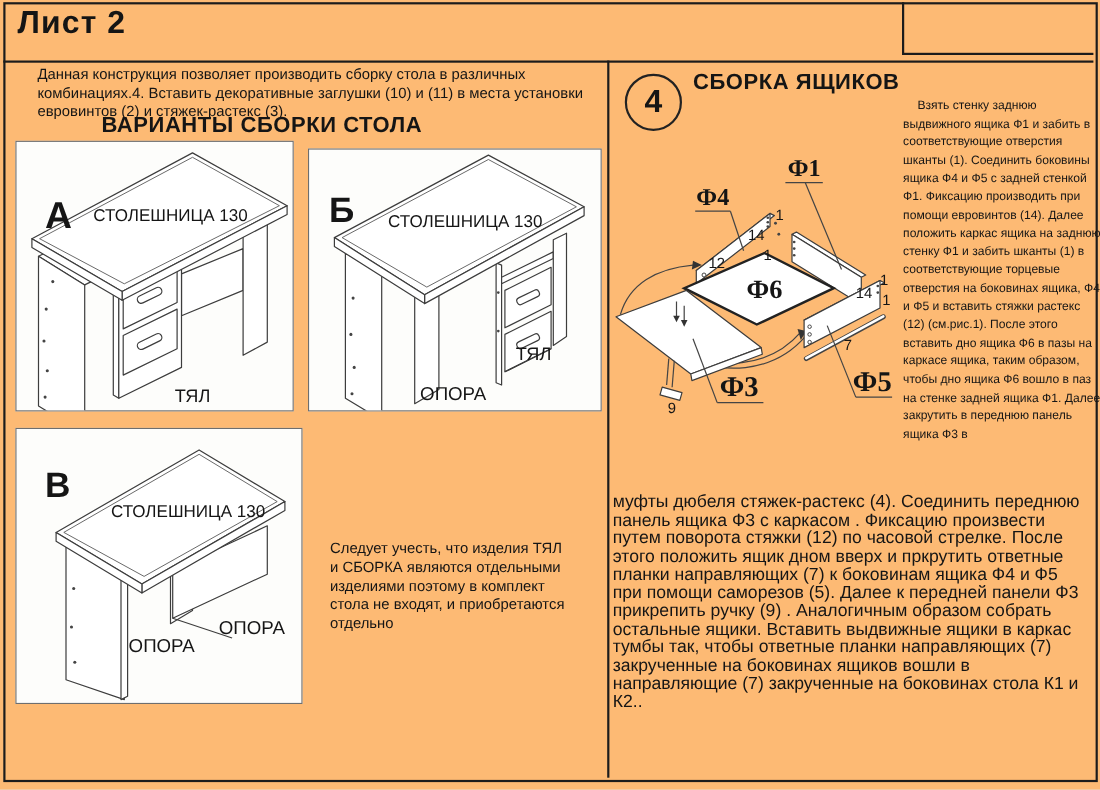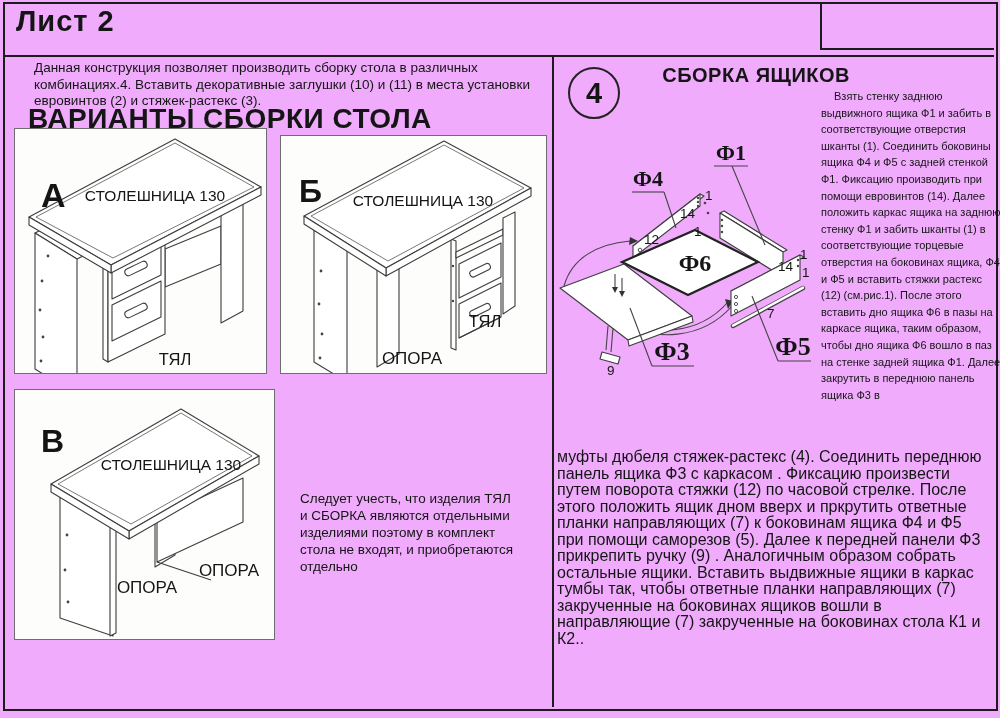--- a/index.html
+++ b/index.html
@@ -1,30 +1,30 @@
 <!DOCTYPE html>
 <html><head>
 <meta charset="utf-8">
 <style>
   html,body{margin:0;padding:0;background:#e8e8e6;}
-  .sheet{position:relative;width:1000px;height:718px;background:#f0abfc;overflow:hidden;
+  .sheet{position:relative;width:1000px;height:718px;background:#fdba74;overflow:hidden;
          font-family:"Liberation Sans",sans-serif;color:#151515;}
   .abs{position:absolute;}
   .page-border{left:3px;top:2px;width:991px;height:705px;border:2px solid #1c1c1c;}
   .vline{background:#1c1c1c;}
   .hline{background:#1c1c1c;}
   .sheet-title{left:16px;top:5px;font-size:29px;font-weight:bold;letter-spacing:1px;}
   .model-cell{left:822px;top:10px;width:172px;text-align:center;font-size:25px;font-weight:bold;}
   .intro{left:16px;top:60px;width:528px;font-size:13.5px;line-height:16.5px;margin-left:18px;}
-  .sec-title-left{left:28px;top:103px;width:420px;text-align:left;font-size:28px;font-weight:600;letter-spacing:.5px;}
+  .sec-title-left{left:28px;top:103px;width:420px;text-align:center;font-size:20px;font-weight:600;letter-spacing:.5px;}
   .vbox{border:1.5px solid #6e6e6e;background:#fdfdfb;}
   .note{left:300px;top:490px;width:215px;font-size:13.5px;line-height:17px;}
   .step-circle{left:568px;top:67px;width:48px;height:48px;border:2.5px solid #222;border-radius:50%;
                text-align:center;line-height:48px;font-size:29px;font-weight:bold;}
-  .sec-title-right{left:630px;top:64px;width:220px;text-align:right;font-size:20px;font-weight:600;letter-spacing:.5px;}
+  .sec-title-right{left:630px;top:64px;width:220px;text-align:left;font-size:20px;font-weight:600;letter-spacing:.5px;}
   .col-text{left:821px;top:88px;width:180px;font-size:11px;line-height:16.6px;text-indent:13px;}
   .bottom-text{left:557px;top:449px;width:434px;font-size:16px;line-height:16.5px;}
   svg{display:block;}
   svg text{font-family:"Liberation Sans",sans-serif;fill:#151515;}
   svg text.fserif{font-family:"Liberation Serif",serif;font-weight:bold;}
   .ln{stroke:#3d3d3d;stroke-width:1.1;fill:#ffffff;stroke-linejoin:round;}
   .ln2{stroke:#555;stroke-width:.8;fill:none;}
   .thick{stroke:#222;stroke-width:2.2;fill:#fff;}
   .dot{fill:#444;stroke:none;}
   .hole{fill:#fff;stroke:#444;stroke-width:.9;}

